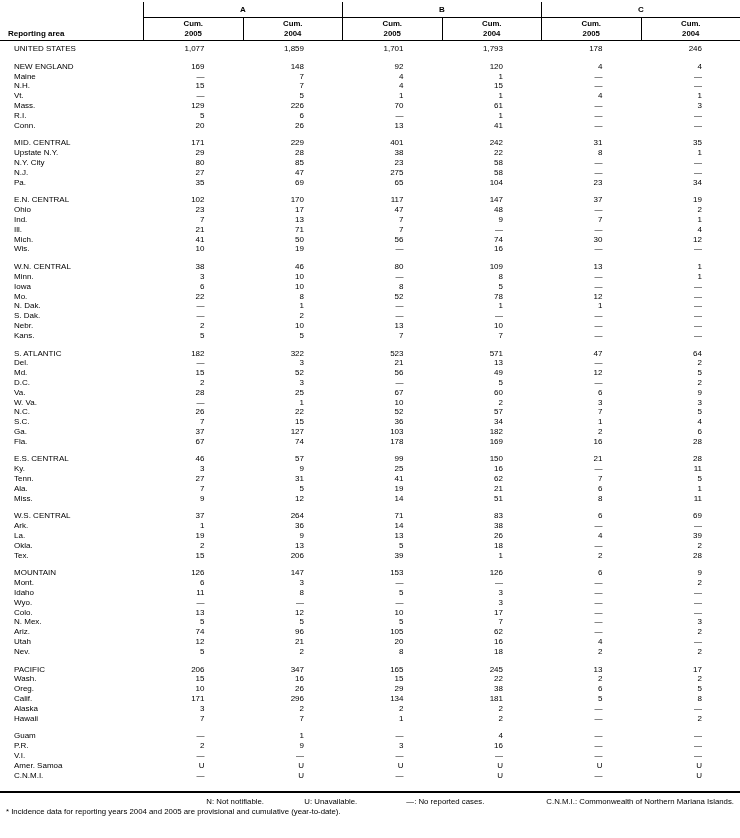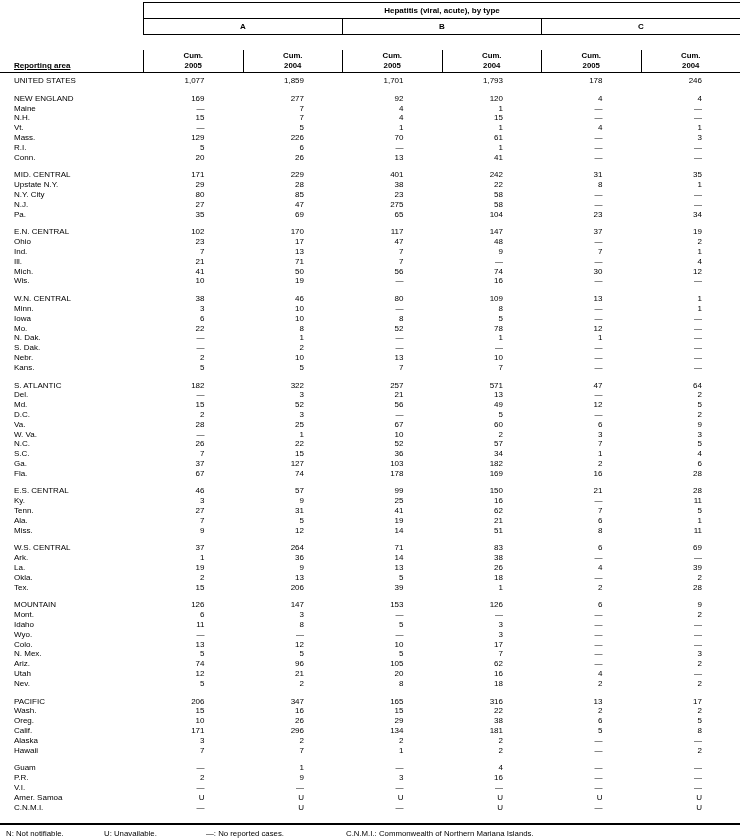--- a/index.html
+++ b/index.html
@@ -24,55 +24,54 @@
   .thead { position: relative; margin-top: 2px; border-bottom: 1.5px solid #000; }
   .head-right { margin-left: 143px; }
   .hep-cell {
     border-top: 1px solid #000; border-bottom: 1px solid #000; border-left: 1px solid #000;
     height: 15px; line-height: 15px;
     text-align: center; font-weight: bold; font-size: 8px;
   }
   .abc-row { display: flex; border-bottom: 1px solid #000; border-left: 1px solid #000; height: 15px; }
   .abc-cell { flex: 1; text-align: center; font-weight: bold; font-size: 8px; line-height: 15px; }
   .abc-cell + .abc-cell { border-left: 1px solid #000; }
-  .cum-row { display: flex; border-left: 1px solid #000; height: 22px; margin-top: 15px; }
+  .cum-row { display: flex; border-left: 1px solid #000; height: 22px; }
   .cum-cell { flex: 1; text-align: center; font-weight: bold; font-size: 7.8px; line-height: 10px; padding-top: 1px; }
   .cum-cell + .cum-cell { border-left: 1px solid #000; }
-  .reporting-area { position: absolute; left: 14px; bottom: 2px; font-weight: bold; font-size: 8px; text-decoration: underline; }
+  .reporting-area { position: absolute; left: 8px; bottom: 2px; font-weight: bold; font-size: 8px; }
 
   
   .tbody { border-bottom: 2px solid #000; padding-bottom: 11px; }
   .section { margin-top: 8px; }
   .section:first-child { margin-top: 3px; }
   .trow {
     display: grid; grid-template-columns: 143px repeat(6, 1fr);
     font-size: 8px; line-height: 9.8px; height: 9.8px;
     white-space: nowrap;
   }
   .tlabel { padding-left: 14px; overflow: hidden; }
   .tval { text-align: right; padding-right: 38px; }
 
   
   .footnotes { margin: 4px 6px 0 6px; font-size: 7.8px; line-height: 10px; }
-  .legend { display: flex; }
+  .legend { display: flex; justify-content: flex-end; }
   .legend .leg-0 { width: 98px; }
   .legend .leg-1 { width: 102px; }
   .legend .leg-2 { width: 140px; }
   .note { margin-top: 0px; }
 </style>
 </head>
 <body>
 
 <div class="page">
 
 
   <div class="thead">
     <div class="reporting-area">Reporting area</div>
     <div class="head-right">
-      <div class="hep-cell">Hepatitis (viral, acute), by type</div>
       <div class="abc-row">
         <div class="abc-cell">A</div>
         <div class="abc-cell">B</div>
         <div class="abc-cell">C</div>
       </div>
       <div class="cum-row">
         <div class="cum-cell">
           <div>Cum.</div>
           <div>2005</div>
         </div>
@@ -109,21 +108,21 @@
           <div class="tval">1,701</div>
           <div class="tval">1,793</div>
           <div class="tval">178</div>
           <div class="tval">246</div>
         </div>
       </div>
       <div class="section">
         <div class="trow">
           <div class="tlabel">NEW ENGLAND</div>
           <div class="tval">169</div>
-          <div class="tval">277</div>
+          <div class="tval">148</div>
           <div class="tval">92</div>
           <div class="tval">120</div>
           <div class="tval">4</div>
           <div class="tval">4</div>
         </div>
         <div class="trow">
           <div class="tlabel">Maine</div>
           <div class="tval">—</div>
           <div class="tval">7</div>
           <div class="tval">4</div>
@@ -352,21 +351,21 @@
           <div class="tval">7</div>
           <div class="tval">—</div>
           <div class="tval">—</div>
         </div>
       </div>
       <div class="section">
         <div class="trow">
           <div class="tlabel">S. ATLANTIC</div>
           <div class="tval">182</div>
           <div class="tval">322</div>
-          <div class="tval">257</div>
+          <div class="tval">523</div>
           <div class="tval">571</div>
           <div class="tval">47</div>
           <div class="tval">64</div>
         </div>
         <div class="trow">
           <div class="tlabel">Del.</div>
           <div class="tval">—</div>
           <div class="tval">3</div>
           <div class="tval">21</div>
           <div class="tval">13</div>
@@ -622,21 +621,21 @@
           <div class="tval">2</div>
           <div class="tval">2</div>
         </div>
       </div>
       <div class="section">
         <div class="trow">
           <div class="tlabel">PACIFIC</div>
           <div class="tval">206</div>
           <div class="tval">347</div>
           <div class="tval">165</div>
-          <div class="tval">316</div>
+          <div class="tval">245</div>
           <div class="tval">13</div>
           <div class="tval">17</div>
         </div>
         <div class="trow">
           <div class="tlabel">Wash.</div>
           <div class="tval">15</div>
           <div class="tval">16</div>
           <div class="tval">15</div>
           <div class="tval">22</div>
           <div class="tval">2</div>
@@ -728,15 +727,16 @@
       </div>
     </div>
 
   <div class="footnotes">
     <div class="legend">
       <span class="leg-0">N: Not notifiable.</span>
       <span class="leg-1">U: Unavailable.</span>
       <span class="leg-2">—: No reported cases.</span>
       <span class="leg-3">C.N.M.I.: Commonwealth of Northern Mariana Islands.</span>
     </div>
+    <div class="note">* Incidence data for reporting years 2004 and 2005 are provisional and cumulative (year-to-date).</div>
   </div>
 
 </div>
 
 </body></html>

